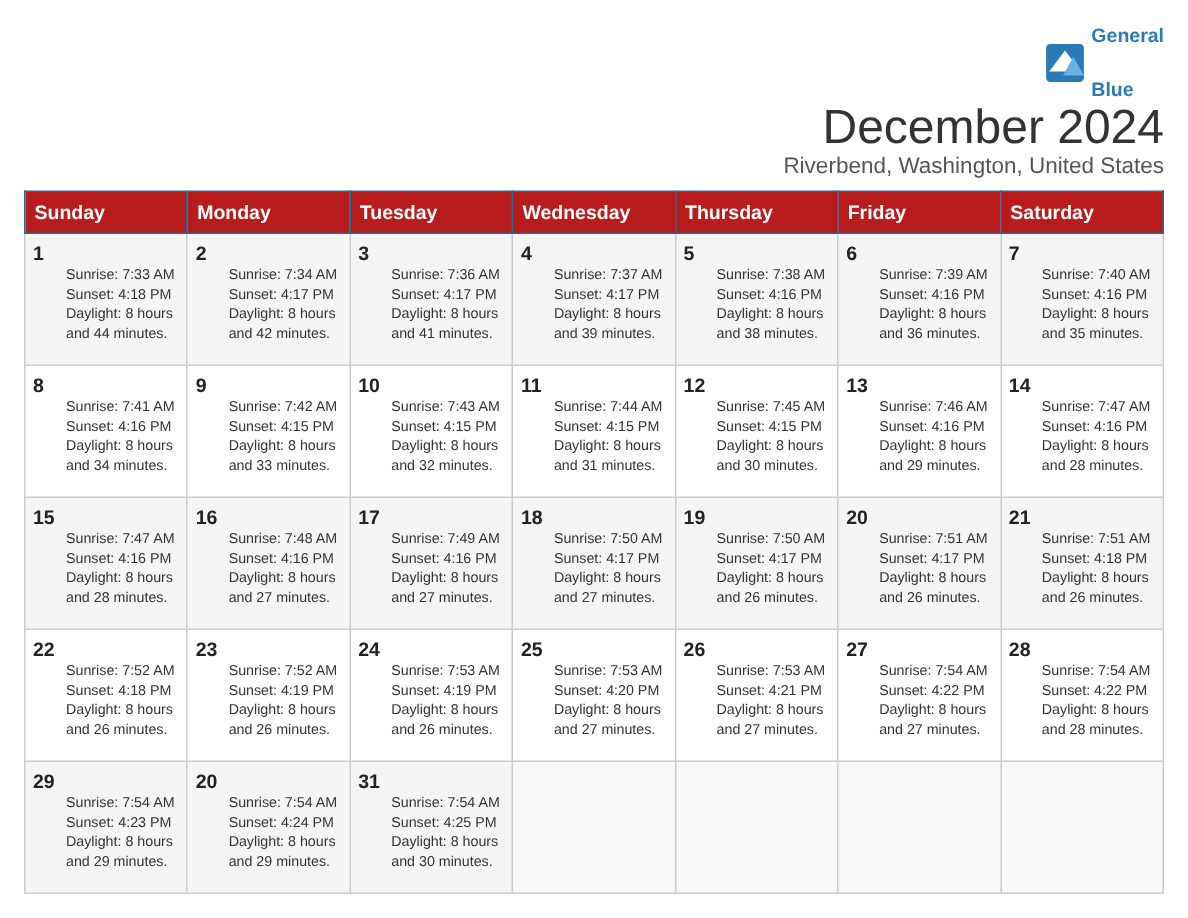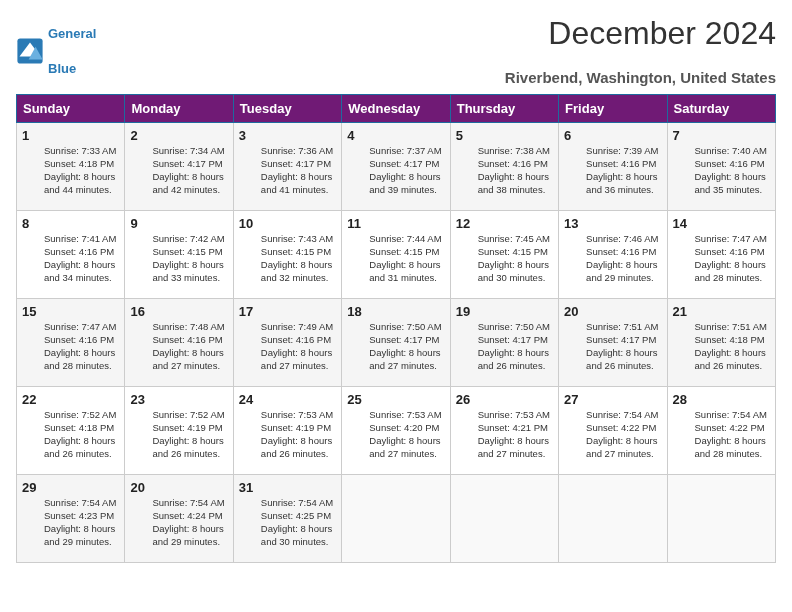--- a/index.html
+++ b/index.html
@@ -6,22 +6,23 @@
     body {
       font-family: Arial, sans-serif;
       background: #fff;
       width: 792px;
       min-height: 612px;
       padding: 16px;
     }
     .header {
       display: flex;
       justify-content: space-between;
-      align-items: center;
+      align-items: flex-end;
       margin-bottom: 8px;
+      flex-direction: column;
     }
     .logo {
       display: flex;
       align-items: center;
       gap: 4px;
     }
     .logo-text {
       font-size: 13px;
       font-weight: bold;
       color: #333;
@@ -39,30 +40,29 @@
     }
     .month-title {
       font-size: 32px;
       font-weight: normal;
       color: #333;
       line-height: 1.1;
     }
     .location {
       font-size: 15px;
       color: #555;
-      margin-top: 18px;
-      font-weight: bold;
+      margin-top: 0;
     }
     .calendar {
       width: 100%;
       border-collapse: collapse;
       margin-top: 6px;
     }
     .calendar th {
-      background: #701a75;
+      background: #b91c1c;
       color: #fff;
       font-size: 13px;
       font-weight: bold;
       padding: 6px 6px;
       text-align: left;
       border: 1px solid #1e6a9e;
     }
     .calendar td {
       vertical-align: top;
       border: 1px solid #ccc;

